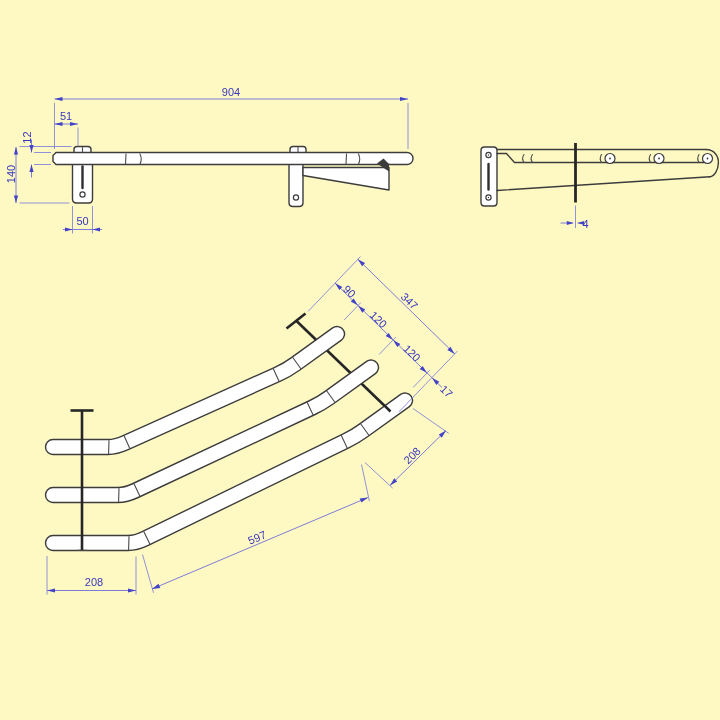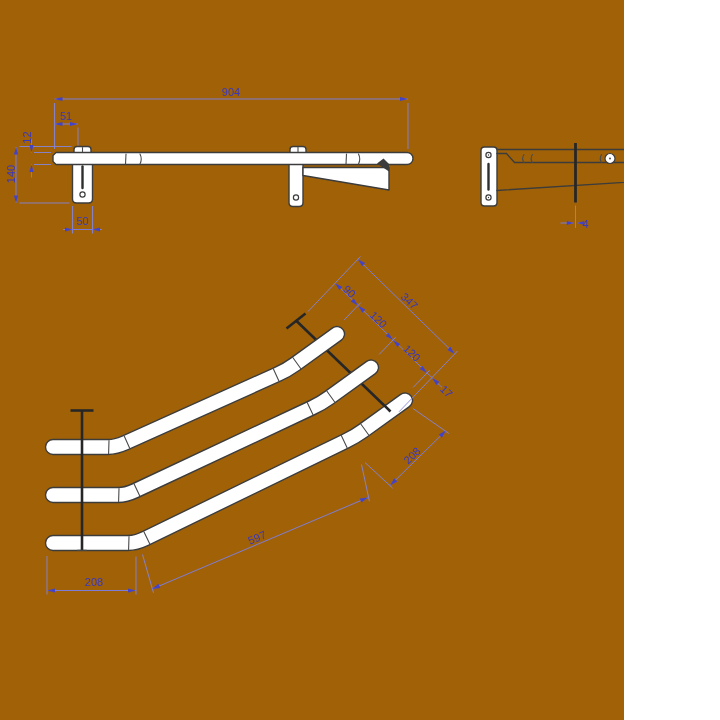--- a/index.html
+++ b/index.html
@@ -1,16 +1,16 @@
 <!DOCTYPE html>
 <html><head>
 <meta charset="utf-8">
 <style>
   html,body { margin:0; padding:0; background:#ffffff; }
-  .page { width:624px; height:720px; background:#a16207; position:relative; overflow:hidden; }
+  .page { width:720px; height:720px; background:#fef9c3; position:relative; overflow:hidden; }
   svg { display:block; }
   .outline { fill:#ffffff; stroke:#3c3c3c; stroke-width:1.4; stroke-linejoin:round; }
   .line    { fill:none; stroke:#3c3c3c; stroke-width:1.4; stroke-linecap:round; }
   .tick    { fill:none; stroke:#4a4a4a; stroke-width:1.1; stroke-linecap:round; }
   .thick   { fill:none; stroke:#262626; stroke-width:2.6; stroke-linecap:butt; }
   .slot    { fill:none; stroke:#2e2e2e; stroke-width:2.4; stroke-linecap:round; }
   .hole    { fill:#ffffff; stroke:#3c3c3c; stroke-width:1.2; }
   .dot     { fill:#3c3c3c; stroke:none; }
   .dark    { fill:#3c3c3c; stroke:none; }
   .ext     { fill:none; stroke:#8585db; stroke-width:0.9; }

